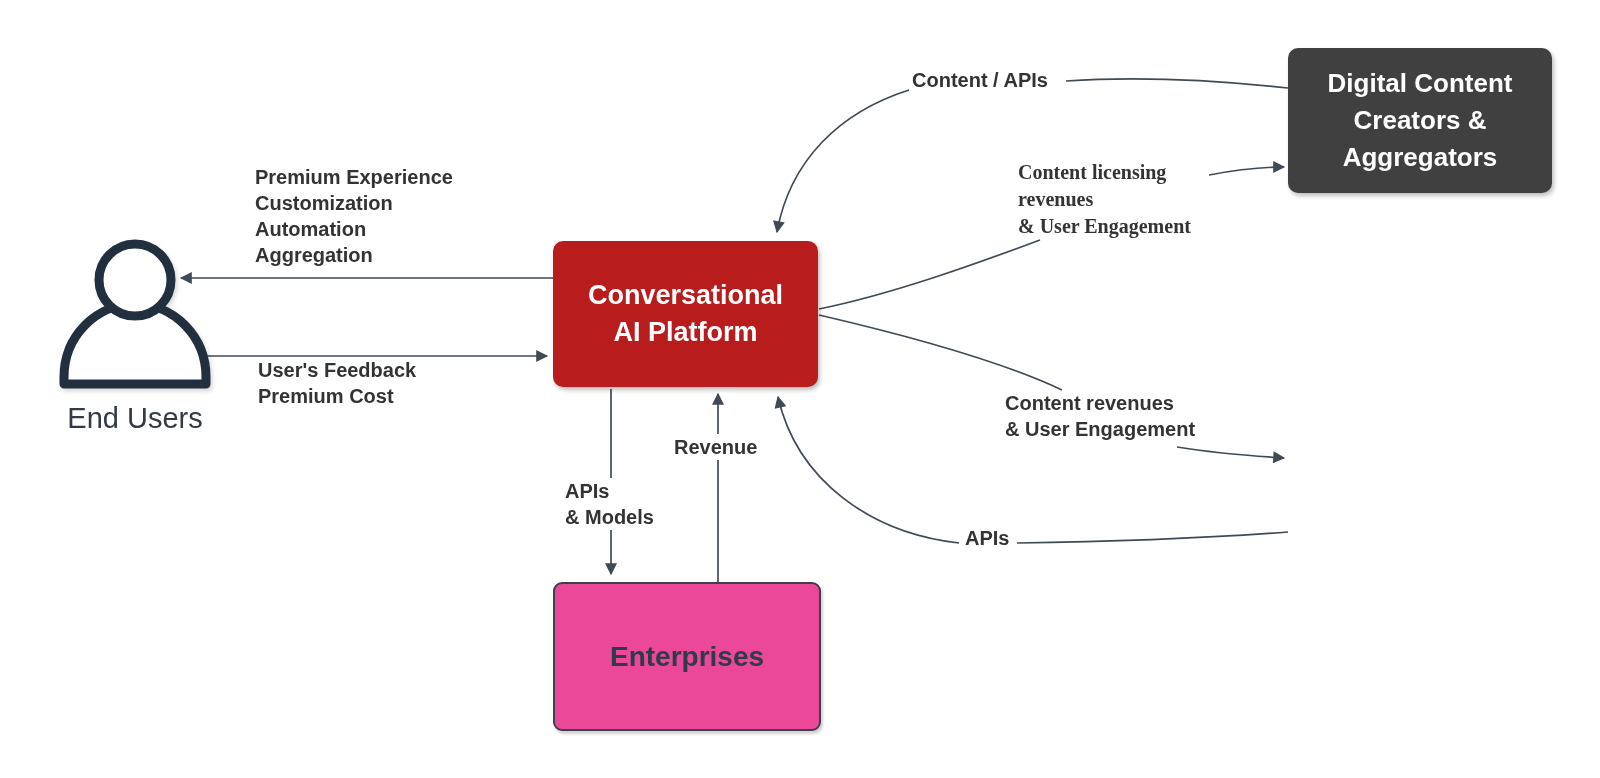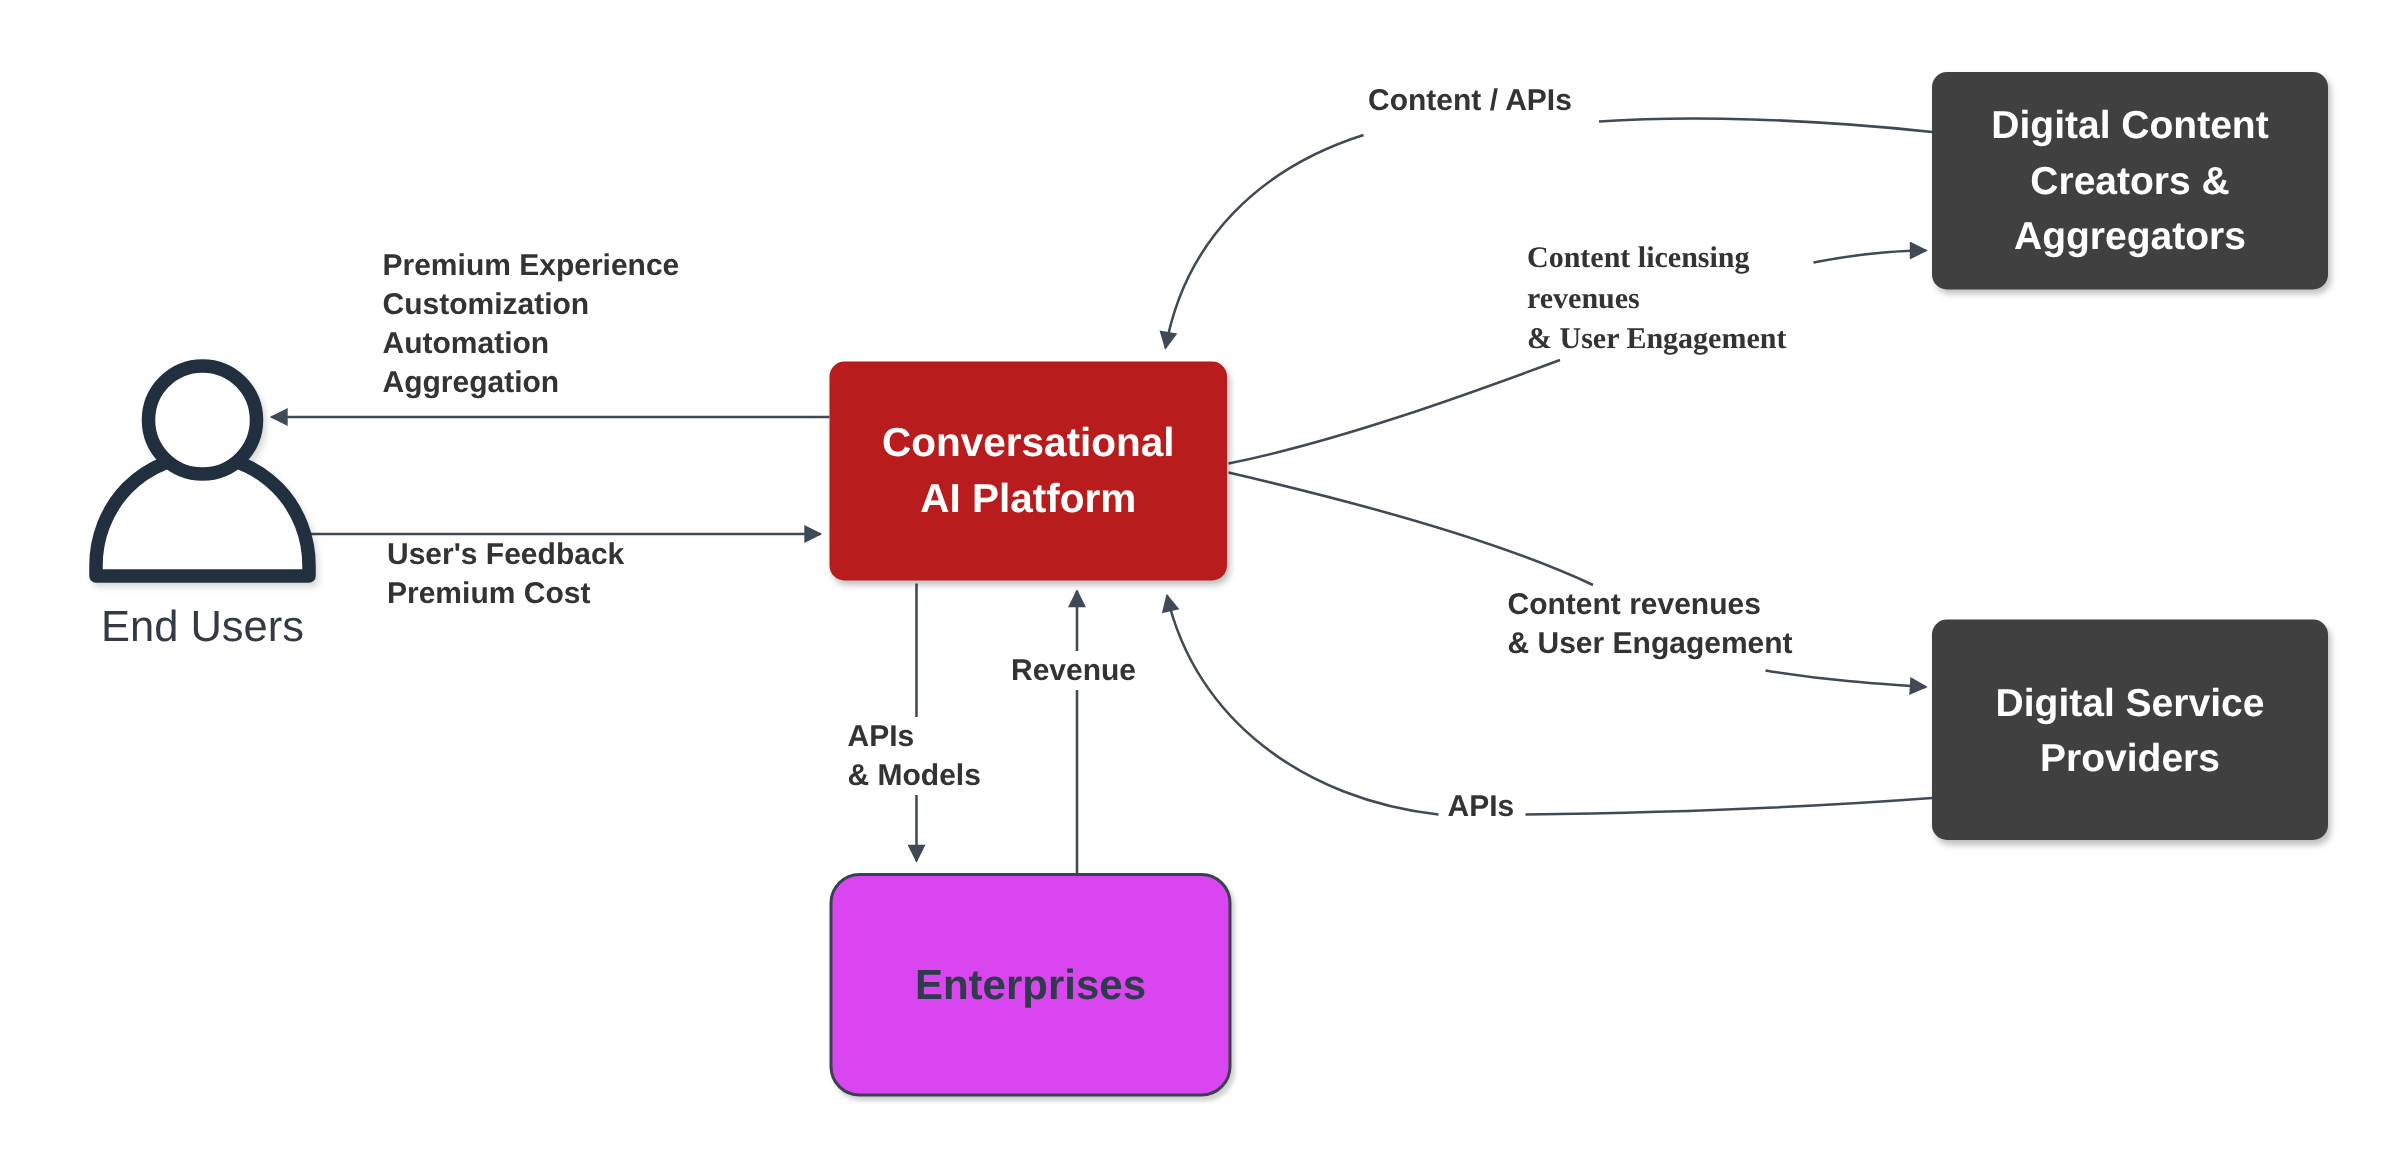--- a/index.html
+++ b/index.html
@@ -12,22 +12,22 @@
     position:absolute;display:flex;flex-direction:column;align-items:center;justify-content:center;
     border-radius:10px;box-shadow:2px 3px 4px rgba(0,0,0,0.25);
     text-align:center;font-weight:bold;color:#ffffff;
   }
   .node .nline{display:block;}
   .platform{left:553px;top:241px;width:265px;height:146px;background:#b91c1c;font-size:27px;line-height:37px;}
   .partner{left:1288px;width:264px;background:#404040;font-size:26px;line-height:37px;}
   .creators{top:48px;height:145px;}
   .providers{top:413px;height:147px;}
   .enterprises{
-    left:553px;top:582px;width:264px;height:145px;background:#d946ef;
-    border:2px solid #39424e;border-radius:20px;color:#2f3b4a;font-size:28px;
+    left:553px;top:582px;width:264px;height:145px;background:#ec4899;
+    border:2px solid #39424e;border-radius:9px;color:#2f3b4a;font-size:28px;
     box-shadow:2px 3px 3px rgba(0,0,0,0.18);
   }
   .edge-label{
     position:absolute;font-weight:bold;font-size:20px;line-height:26px;color:#333333;white-space:nowrap;
   }
   .edge-label.bg{background:#ffffff;padding:0 2px;}
   .person-svg{position:absolute;left:50px;top:235px;filter:drop-shadow(2px 3px 2px rgba(0,0,0,0.15));}
   .end-users-label{
     position:absolute;left:35px;top:402px;width:200px;text-align:center;
     font-size:29px;color:#333a45;font-weight:normal;
@@ -70,42 +70,38 @@
     <span class="nline">Conversational</span>
     <span class="nline">AI Platform</span>
   </div>
 
   <div class="node partner creators">
     <span class="nline">Digital Content</span>
     <span class="nline">Creators &amp;</span>
     <span class="nline">Aggregators</span>
   </div>
 
-  <div class="node partner providers">
-    <span class="nline">Digital Service</span>
-    <span class="nline">Providers</span>
-  </div>
 
   <div class="node enterprises">
     <span class="nline">Enterprises</span>
   </div>
 
   <div class="edge-label" style="left:255px;top:164px;">
     <div>Premium Experience</div>
     <div>Customization</div>
     <div>Automation</div>
     <div>Aggregation</div>
   </div>
 
   <div class="edge-label" style="left:258px;top:357px;">
     <div>User's Feedback</div>
     <div>Premium Cost</div>
   </div>
 
-  <div class="edge-label bg" style="left:910px;top:54px;">Content / APIs</div>
+  <div class="edge-label bg" style="left:910px;top:67px;">Content / APIs</div>
 
   <div class="edge-label" style="left:1018px;top:159px;line-height:27px;font-family:Liberation Serif, serif;">
     <div>Content licensing</div>
     <div>revenues</div>
     <div>&amp; User Engagement</div>
   </div>
 
   <div class="edge-label" style="left:1005px;top:390px;">
     <div>Content revenues</div>
     <div>&amp; User Engagement</div>

